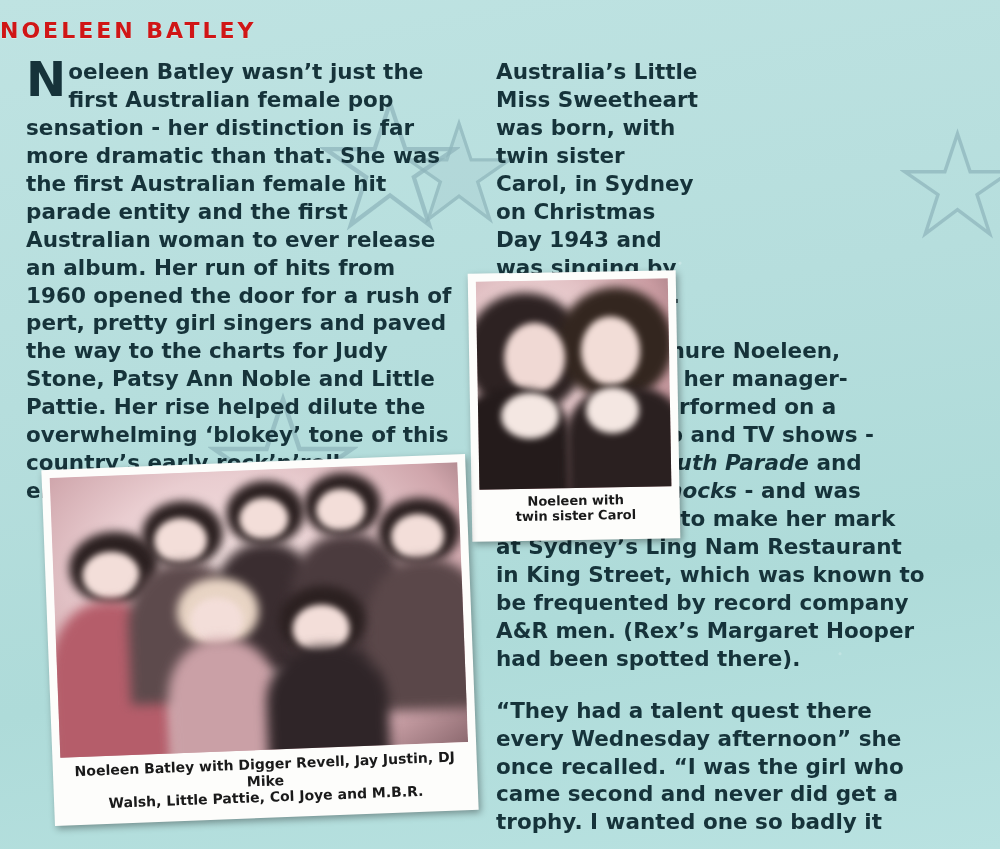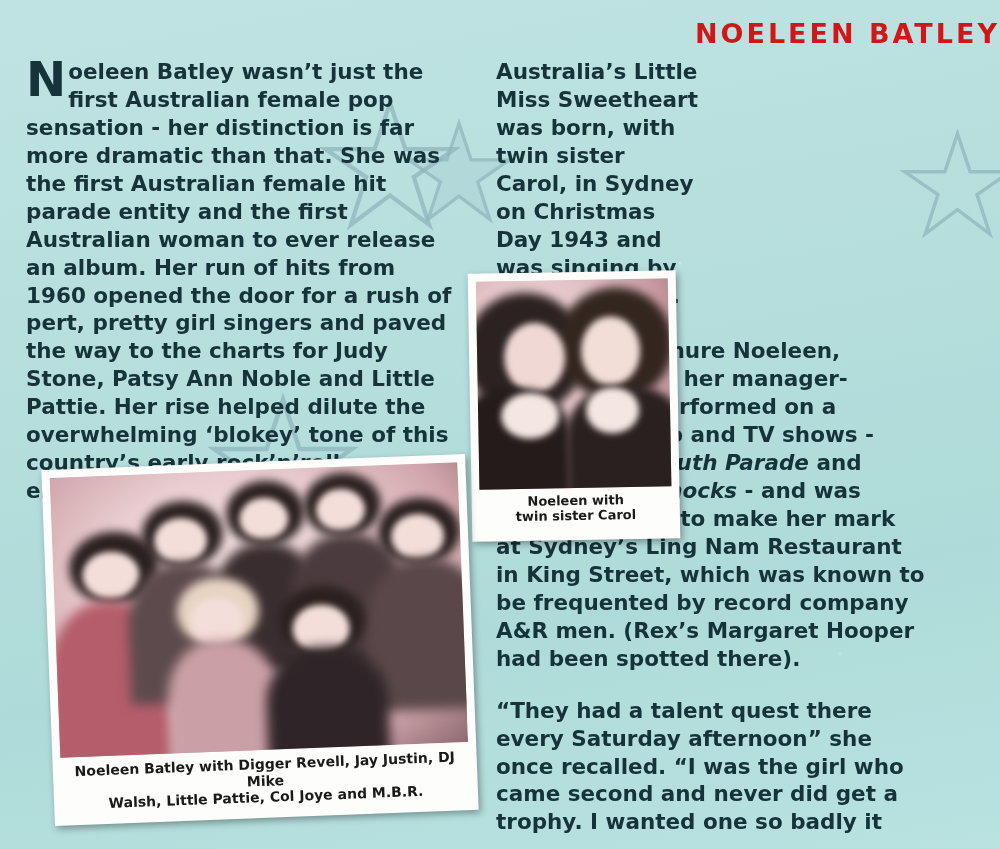--- a/index.html
+++ b/index.html
@@ -41,24 +41,24 @@
   }
   .star.filled path {
     fill: rgba(150,185,190,0.25);
   }
 
   #title {
     position: absolute;
     top: 18px;
     left: 0;
     width: 1000px;
-    text-align: right;
-    font-family: "DejaVu Sans", sans-serif;
-    font-weight: bold;
-    font-size: 27px;
+    text-align: left;
+    font-family: "DejaVu Sans", sans-serif;
+    font-weight: bold;
+    font-size: 22px;
     letter-spacing: 3px;
     color: #d01616;
     text-shadow: 0 1px 0 rgba(255,255,255,0.35);
   }
 
   .col {
     position: absolute;
     font-family: "DejaVu Sans", sans-serif;
     font-weight: bold;
     color: #16333a;
@@ -204,21 +204,21 @@
 
   <div class="col" id="col-left">
     <span class="dropcap">N</span><span>oeleen Batley wasn’t just the first Australian female pop sensation - her distinction is far more dramatic than that. She was the first Australian female hit parade entity and the first Australian woman to ever release an album. Her run of hits from 1960 opened the door for a rush of pert, pretty girl singers and paved the way to the charts for Judy Stone, Patsy Ann Noble and Little Pattie. Her rise helped dilute the overwhelming ‘blokey’ tone of this country’s early rock’n’roll environment.</span>
   </div>
 
   <div class="col" id="col-right">
     <p>
       <span class="wrap-right-photo"></span><span>Australia’s Little Miss Sweetheart was born, with twin sister Carol, in Sydney on Christmas Day 1943 and was singing by the age of five. By 15 the tiny (five foot), demure Noeleen, encouraged by her manager-mother, had performed on a variety of radio and TV shows - such as </span><em class="ital">2UE Youth Parade</em><span> and </span><em class="ital">Opportunity Knocks</em><span> - and was doing her best to make her mark at Sydney’s Ling Nam Restaurant in King Street, which was known to be frequented by record company A&amp;R men. (Rex’s Margaret Hooper had been spotted there).</span>
     </p>
     <div class="gap"></div>
-    <p>“They had a talent quest there every Saturday afternoon” she once recalled. “I was the girl who came second and never did get a trophy. I wanted one so badly it</p>
+    <p>“They had a talent quest there every Wednesday afternoon” she once recalled. “I was the girl who came second and never did get a trophy. I wanted one so badly it</p>
   </div>
 
   <div class="photo" id="photo-twins">
     <div class="photo-img" id="tw">
       <div class="sepia-base"></div>
       <div class="blob b1"></div>
       <div class="blob b2"></div>
       <div class="blob f1"></div>
       <div class="blob f2"></div>
       <div class="blob body1"></div>

